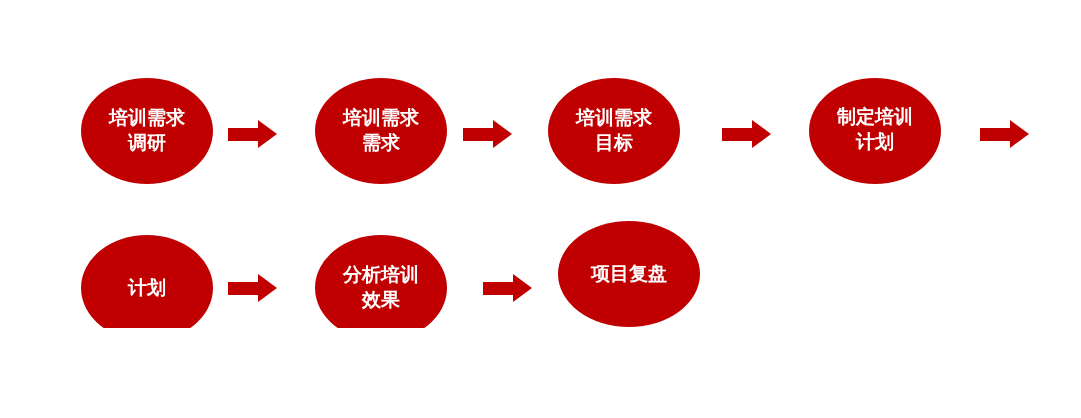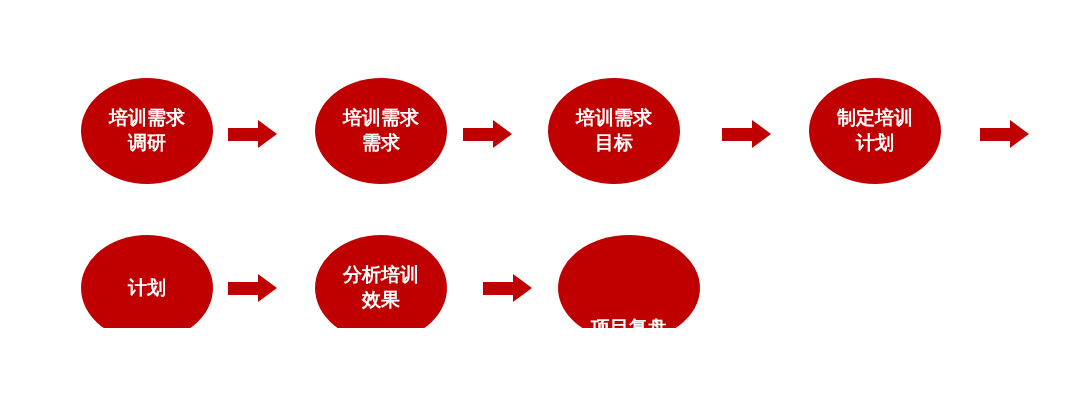--- a/index.html
+++ b/index.html
@@ -50,30 +50,30 @@
     height: 0;
     border-top: 14px solid transparent;
     border-bottom: 14px solid transparent;
     border-left: 19px solid var(--node, #c00000);
   }
 
   
   .n1 { left: 81px;  top: 78px; }
   .n2 { left: 315px; top: 78px; }
   .n3 { left: 548px; top: 78px; }
-  .n4 { left: 809px; top: 78px; }
+  .n4 { left: 809px; top: 78px; font-family: Liberation Mono, monospace; }
   .a1 { left: 228px; top: 120px; }
   .a2 { left: 463px; top: 120px; }
   .a3 { left: 722px; top: 120px; }
   .a4 { left: 980px; top: 120px; }
 
   
   .n5 { left: 81px;  top: 235px; }
   .n6 { left: 315px; top: 235px; }
-  .n7 { left: 558px; top: 235px; justify-content: flex-end; }
+  .n7 { left: 558px; top: 221px; }
   .a5 { left: 228px; top: 274px; }
   .a6 { left: 483px; top: 274px; }
 </style>
 </head>
 <body>
 
 <div class="canvas">
 
   <div class="node n1">
     <span>培训需求</span>

